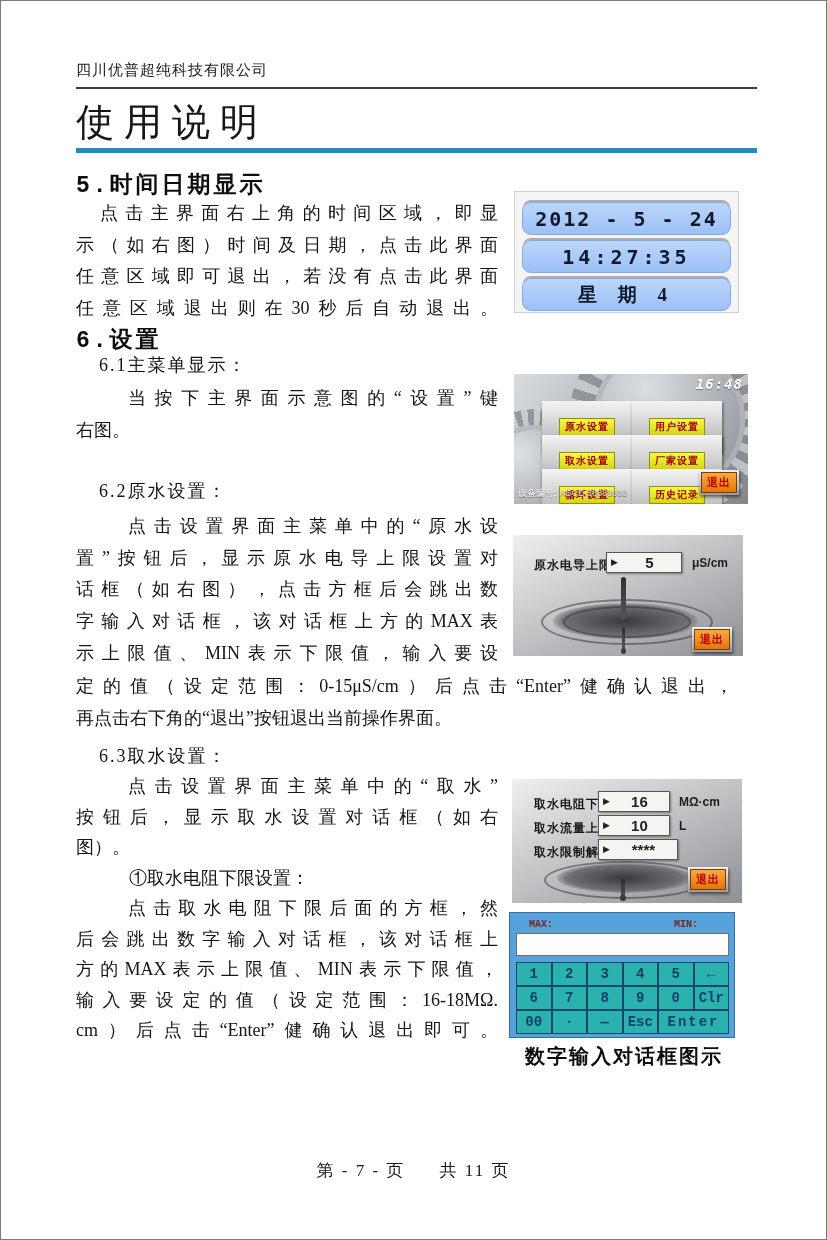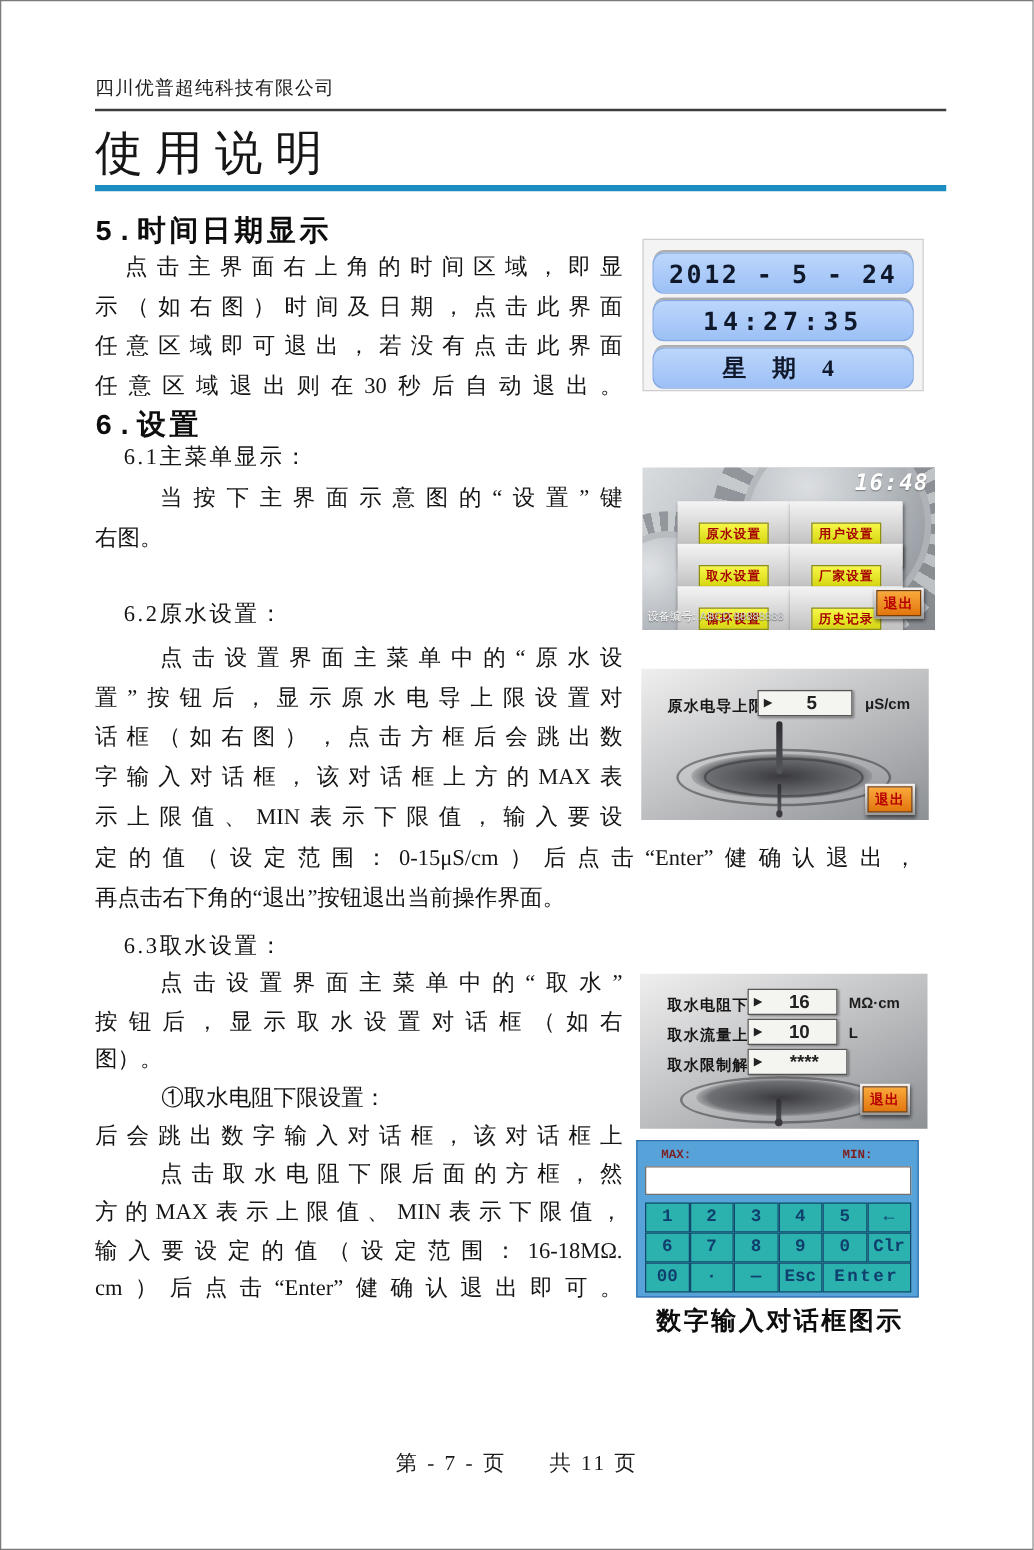--- a/index.html
+++ b/index.html
@@ -57,21 +57,21 @@
   
   .fig-gear{left:513px;top:373px;width:234px;height:130px;
             background:linear-gradient(125deg,#d9dcdf 0%,#aeb2b7 45%,#84888d 100%);}
   .gear{position:absolute;border-radius:50%;
         background:repeating-conic-gradient(#c6cacd 0deg 6deg,#8a8e93 6deg 12deg);opacity:.85;}
   .gear::after{content:"";position:absolute;inset:12%;border-radius:50%;
         background:radial-gradient(circle at 35% 30%,#e3e6e9,#9aa0a6 75%);
         box-shadow:inset 0 0 0 5px #b4b8bc;}
   .g1{width:200px;height:200px;left:55px;top:-55px;}
   .g2{width:130px;height:130px;left:-45px;top:35px;}
-  .menu-clock{position:absolute;right:5px;top:2px;color:#fff;font-weight:bold;font-size:18px;
+  .menu-clock{position:absolute;right:5px;top:2px;color:#fff;font-weight:bold;font-size:14px;
               font-family:"DejaVu Sans Mono",monospace;font-style:italic;letter-spacing:1px;
               text-shadow:0 1px 1px rgba(0,0,0,.4);}
   .mbtn-frame{position:absolute;background:linear-gradient(#f4f4f4,#a8a8a8);
               padding:17px;box-shadow:1px 2px 3px rgba(0,0,0,.5);}
   .mbtn{background:linear-gradient(#f7f748,#d6d612);border:1px solid #8f8f10;
         color:#a50000;font-weight:bold;font-size:10px;padding:1px 5px;letter-spacing:1px;white-space:nowrap;}
   .device{position:absolute;left:4px;bottom:4px;font-size:9px;color:#fff;
           text-shadow:0 1px 1px rgba(0,0,0,.5);}
   .device .dv{color:#d4d8dd;margin-left:3px;}
 
@@ -212,22 +212,22 @@
       <div class="exit-btn">退出</div>
     </div>
   </div>
 
   <div class="h-serif" style="left:98px;top:743px;">6.3取水设置：</div>
   <div class="col lh2" style="top:770px;">
     <div class="ln j ind2">点击设置界面主菜单中的“取水”</div>
     <div class="ln j">按钮后，显示取水设置对话框（如右</div>
     <div class="ln">图）。</div>
     <div class="ln indsub">①取水电阻下限设置：</div>
+    <div class="ln j ind2">点击取水电阻下限后面的方框，然</div>
     <div class="ln j">后会跳出数字输入对话框，该对话框上</div>
-    <div class="ln j ind2">点击取水电阻下限后面的方框，然</div>
     <div class="ln j">方的MAX表示上限值、MIN表示下限值，</div>
     <div class="ln j">输入要设定的值（设定范围：16-18MΩ.</div>
     <div class="ln j">cm）后点击“Enter”健确认退出即可。</div>
   </div>
 
   <div class="fig fig-water fig-intake">
     <div class="splash" style="left:45px;top:84px;width:135px;height:30px;"></div>
     <div class="ripple" style="left:32px;top:82px;width:158px;height:34px;"></div>
     <div class="stem" style="left:109px;top:100px;height:22px;width:4px;"></div>
     <div class="bead" style="left:108px;top:116px;width:6px;height:6px;"></div>

